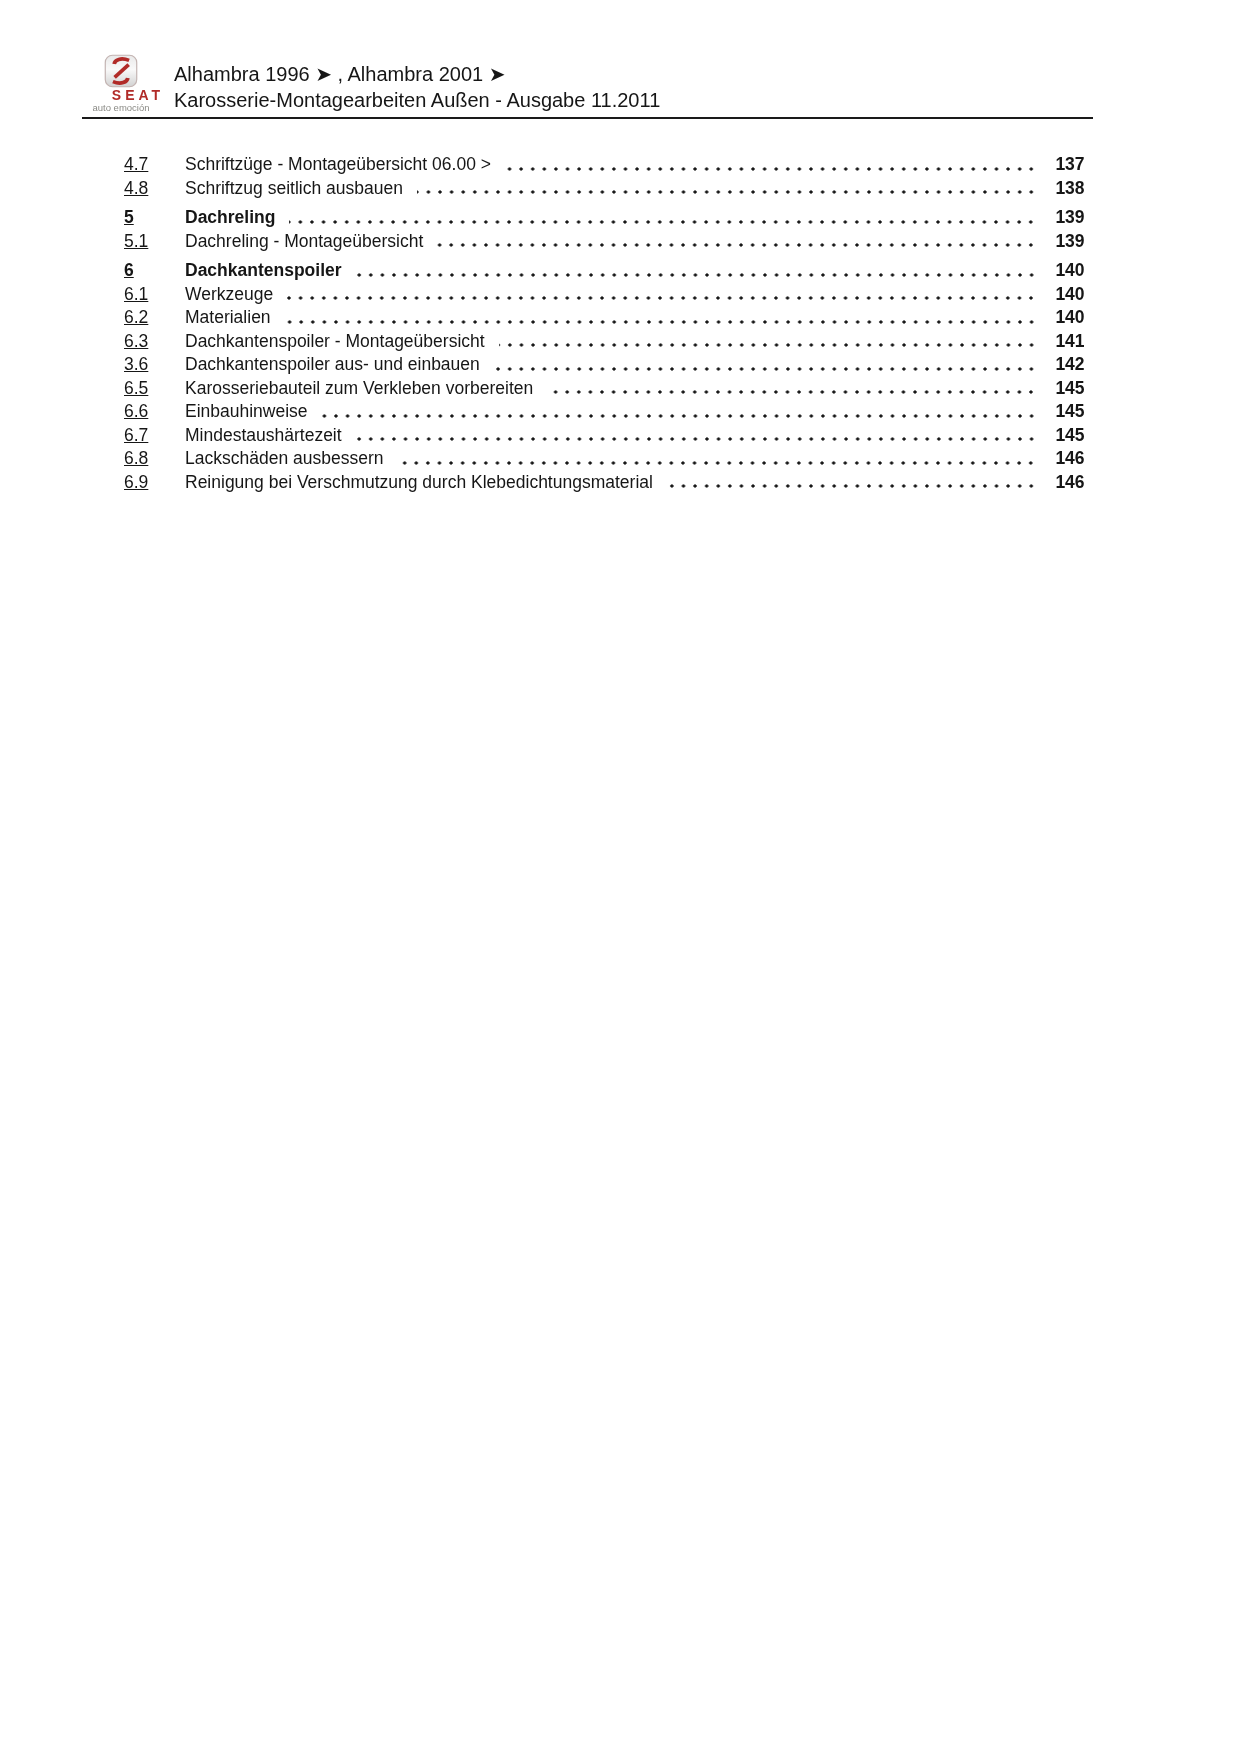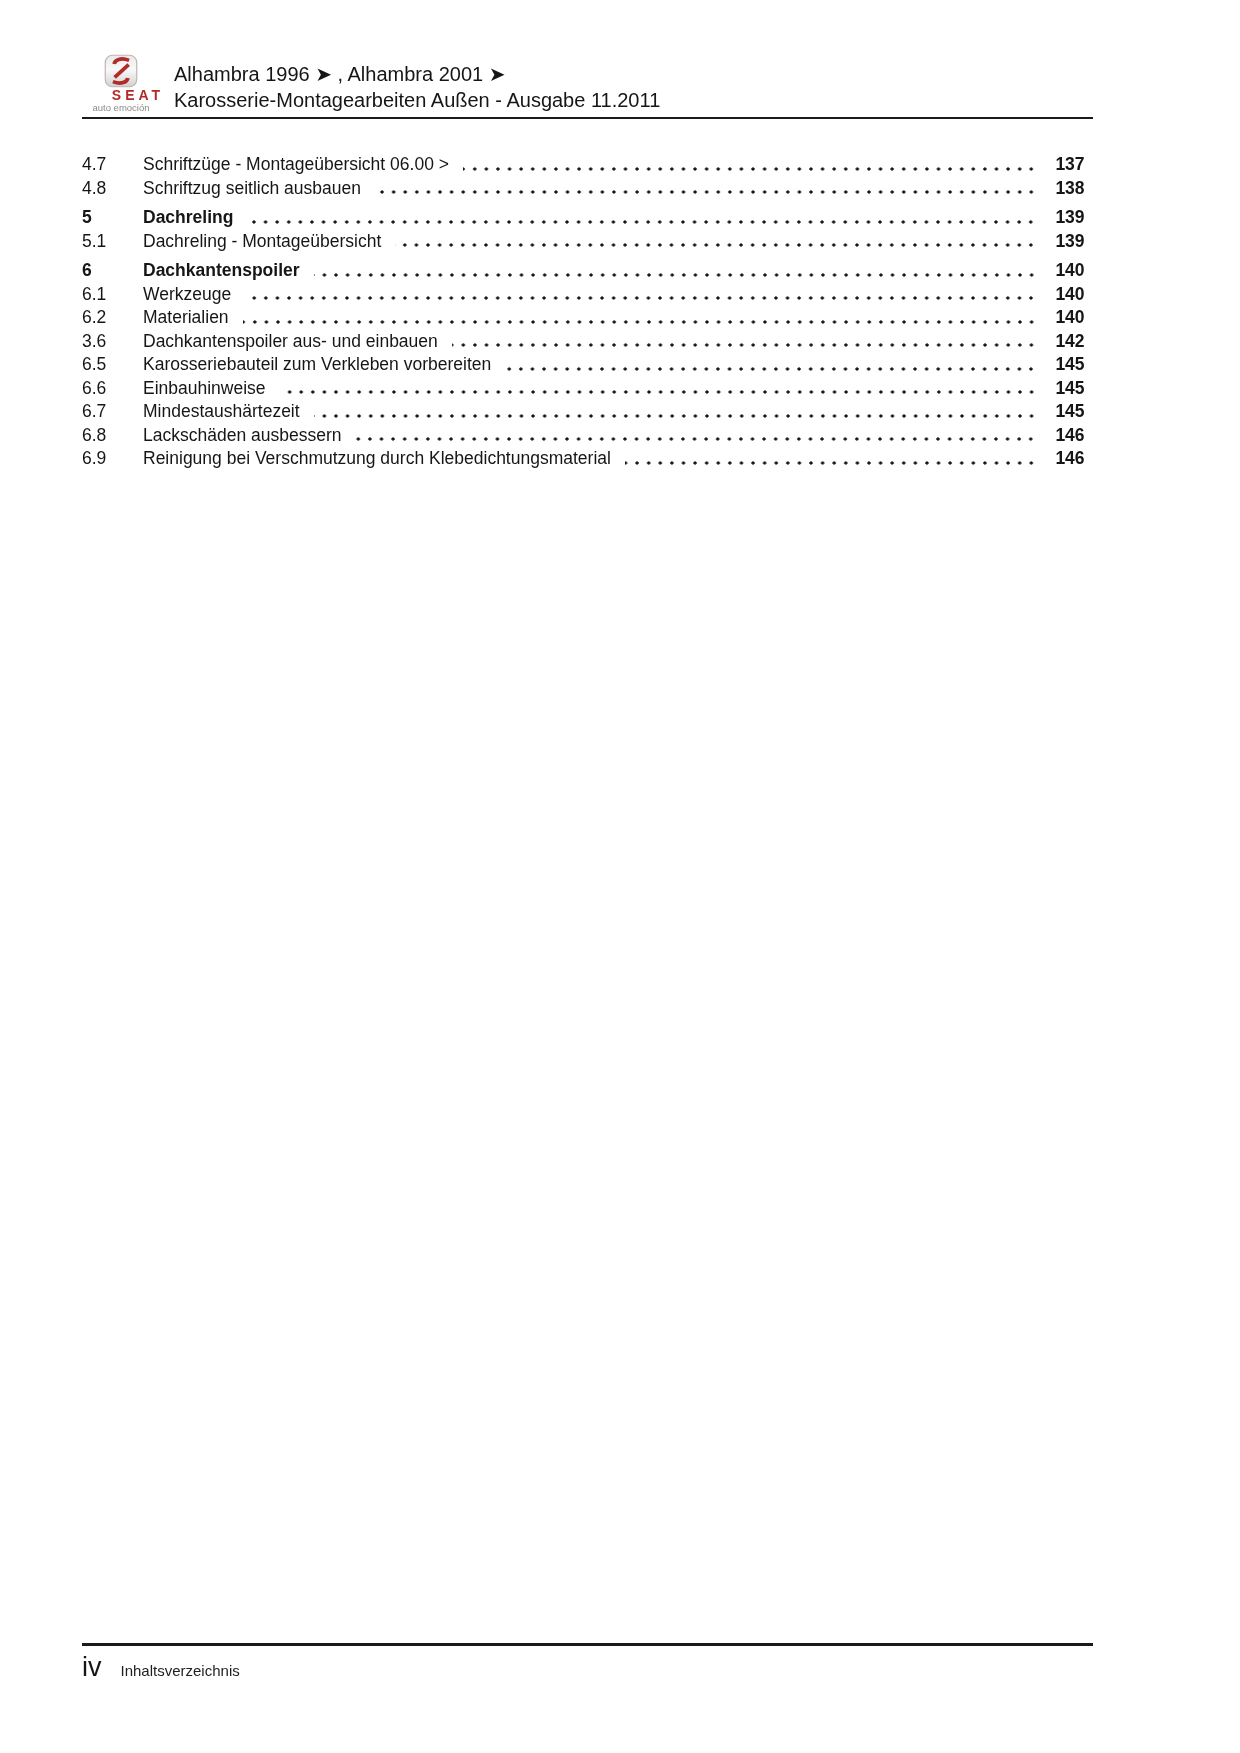--- a/index.html
+++ b/index.html
@@ -74,20 +74,22 @@
     align-items: flex-end;
     font-size: 17.5px;
     line-height: 23.5px;
     white-space: nowrap;
   }
   .toc-row.section-start { margin-top: 6px; }
   .toc-row.bold { font-weight: bold; }
   .toc-num {
     flex: 0 0 auto;
     width: 61px;
+    margin-left: 42px;
+    text-decoration: underline;
   }
   .toc-title { flex: 0 0 auto; }
   .toc-leader {
     flex: 1 1 auto;
     height: 6px;
     margin: 0 10px 5px 14px;
     background-image: radial-gradient(circle, #161616 1.4px, transparent 1.8px);
     background-size: 11.6px 6px;
     background-repeat: repeat-x;
     background-position: right bottom;
@@ -184,20 +186,26 @@
       <span class="toc-leader"></span>
       <span class="toc-page">140</span>
     </div>
       <div class="toc-row">
       <span class="toc-num">6.2</span>
       <span class="toc-title">Materialien</span>
       <span class="toc-leader"></span>
       <span class="toc-page">140</span>
     </div>
       <div class="toc-row">
+      <span class="toc-num">6.3</span>
+      <span class="toc-title">Dachkantenspoiler - Montageübersicht</span>
+      <span class="toc-leader"></span>
+      <span class="toc-page">141</span>
+    </div>
+      <div class="toc-row">
       <span class="toc-num">3.6</span>
       <span class="toc-title">Dachkantenspoiler aus- und einbauen</span>
       <span class="toc-leader"></span>
       <span class="toc-page">142</span>
     </div>
       <div class="toc-row">
       <span class="toc-num">6.5</span>
       <span class="toc-title">Karosseriebauteil zum Verkleben vorbereiten</span>
       <span class="toc-leader"></span>
       <span class="toc-page">145</span>
@@ -221,21 +229,14 @@
       <span class="toc-page">146</span>
     </div>
       <div class="toc-row">
       <span class="toc-num">6.9</span>
       <span class="toc-title">Reinigung bei Verschmutzung durch Klebedichtungsmaterial</span>
       <span class="toc-leader"></span>
       <span class="toc-page">146</span>
     </div>
     </main>
 
-  <footer class="footer">
-    <hr class="footer-rule">
-    <div class="footer-inner">
-      <span class="footer-pagenum">iv</span>
-      <span class="footer-label">Inhaltsverzeichnis</span>
-    </div>
-  </footer>
 
 </div>
 
 </body></html>

